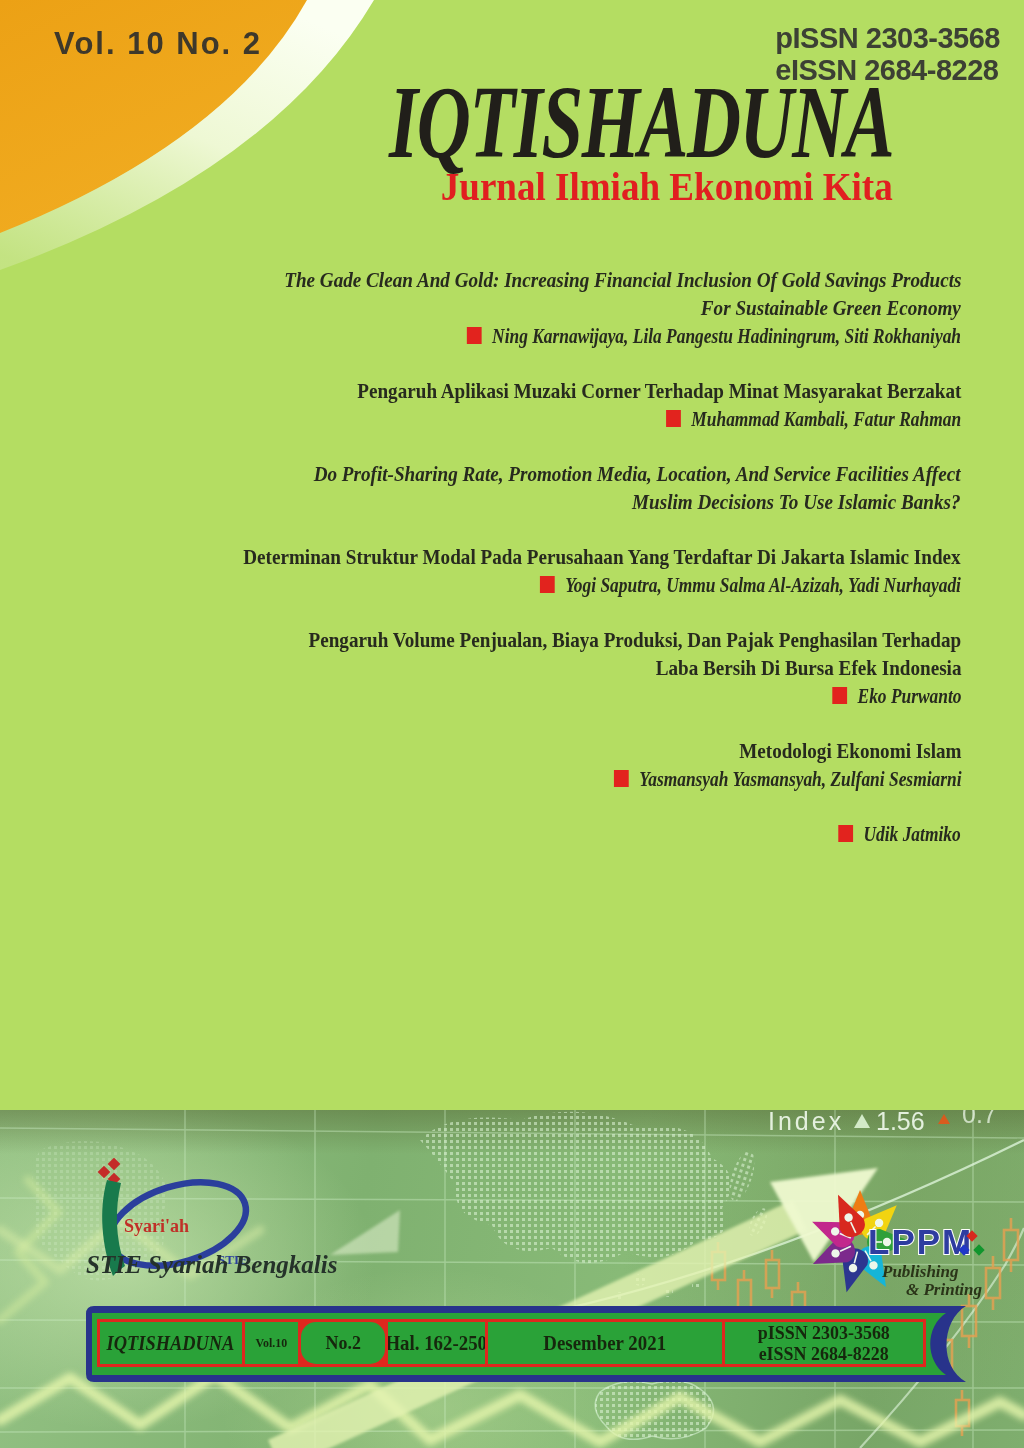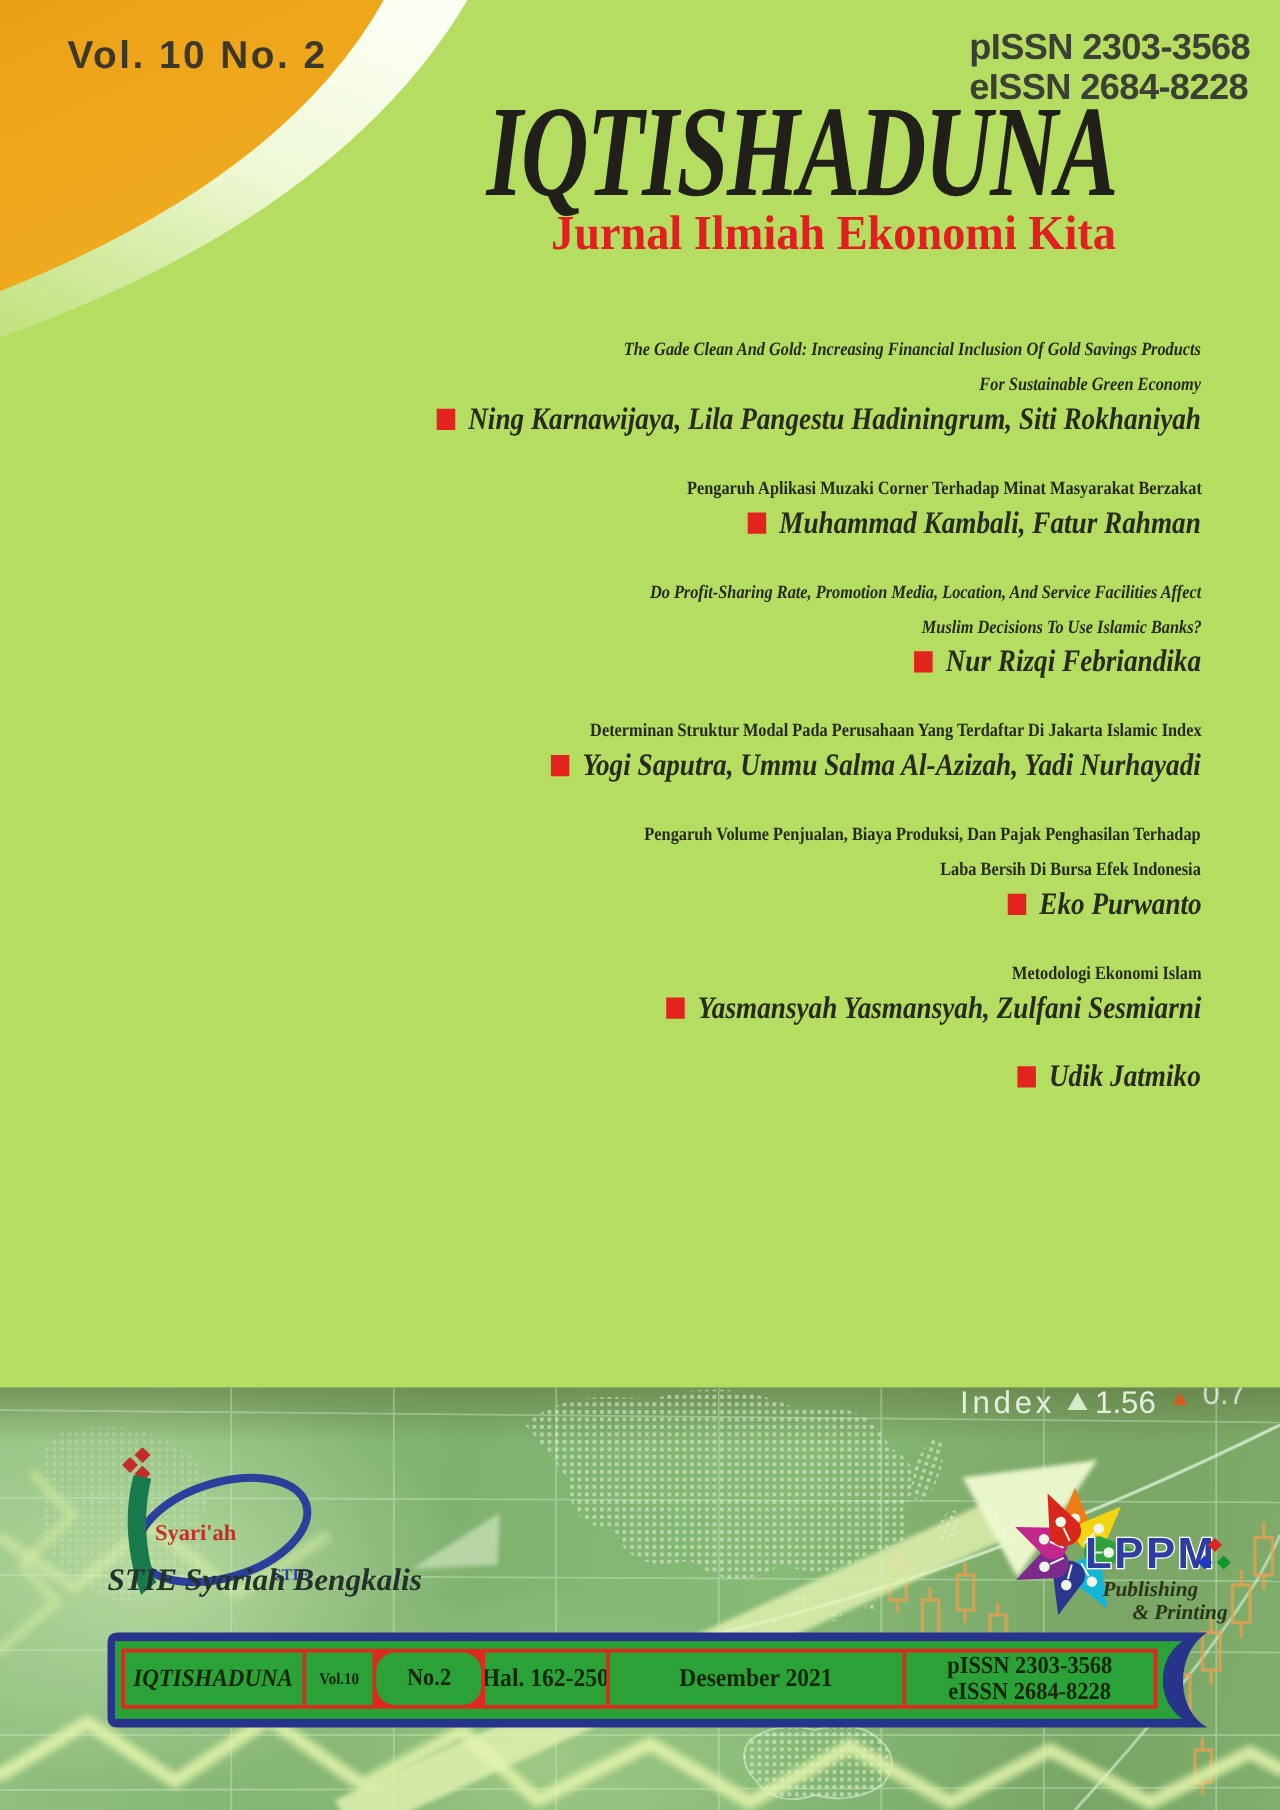--- a/index.html
+++ b/index.html
@@ -30,22 +30,22 @@
     letter-spacing:-2px; transform:scaleX(.72); transform-origin:100% 50%;
   }
   .m-sub-row { margin-top:-10px; white-space:nowrap; }
   .m-sub {
     display:inline-block; font-size:39px; font-weight:bold; color:#e11f20;
     transform:scaleX(.95); transform-origin:100% 50%;
   }
   
   .articles { position:absolute; top:266px; left:40px; right:63px; }
   .article { text-align:right; margin-bottom:27px; color:#272a1e; }
-  .title-line { font-size:15px; font-weight:bold; line-height:28px; white-space:nowrap; }
-  .authors-line { font-size:25px; font-weight:bold; font-style:italic; line-height:28px; white-space:nowrap; }
+  .title-line { font-size:22px; font-weight:bold; line-height:28px; white-space:nowrap; }
+  .authors-line { font-size:20px; font-weight:bold; font-style:italic; line-height:28px; white-space:nowrap; }
   .line-inner { display:inline-block; transform:scaleX(.87); transform-origin:100% 50%; }
   .it { font-style:italic; }
   .up { font-style:normal; }
   .bullet {
     display:inline-block; width:17px; height:17px; background:#e2231e;
     margin-right:12px; vertical-align:-1px;
   }
   
   .band {
     position:absolute; left:0; top:1110px; width:1024px; height:338px; overflow:hidden;
@@ -122,21 +122,20 @@
         <div class="title-line"><span class="line-inner"><span class="it">For Sustainable Green Economy</span></span></div>
         <div class="authors-line"><span class="line-inner"><span class="bullet"></span><span>Ning Karnawijaya, Lila Pangestu Hadiningrum, Siti Rokhaniyah</span></span></div>
       </div>
       <div class="article">
         <div class="title-line"><span class="line-inner"><span class="up">Pengaruh Aplikasi Muzaki Corner Terhadap Minat Masyarakat Berzakat</span></span></div>
         <div class="authors-line"><span class="line-inner"><span class="bullet"></span><span>Muhammad Kambali, Fatur Rahman</span></span></div>
       </div>
       <div class="article">
         <div class="title-line"><span class="line-inner"><span class="it">Do Profit-Sharing Rate, Promotion Media, Location, And Service Facilities Affect</span></span></div>
         <div class="title-line"><span class="line-inner"><span class="it">Muslim Decisions To Use Islamic Banks?</span></span></div>
-        <div class="authors-line"><span class="line-inner"><span class="bullet"></span><span>Nur Rizqi Febriandika</span></span></div>
       </div>
       <div class="article">
         <div class="title-line"><span class="line-inner"><span class="up">Determinan Struktur Modal Pada Perusahaan Yang Terdaftar Di Jakarta Islamic Index</span></span></div>
         <div class="authors-line"><span class="line-inner"><span class="bullet"></span><span>Yogi Saputra, Ummu Salma Al-Azizah, Yadi Nurhayadi</span></span></div>
       </div>
       <div class="article">
         <div class="title-line"><span class="line-inner"><span class="up">Pengaruh Volume Penjualan, Biaya Produksi, Dan Pajak Penghasilan Terhadap</span></span></div>
         <div class="title-line"><span class="line-inner"><span class="up">Laba Bersih Di Bursa Efek Indonesia</span></span></div>
         <div class="authors-line"><span class="line-inner"><span class="bullet"></span><span>Eko Purwanto</span></span></div>
       </div>

